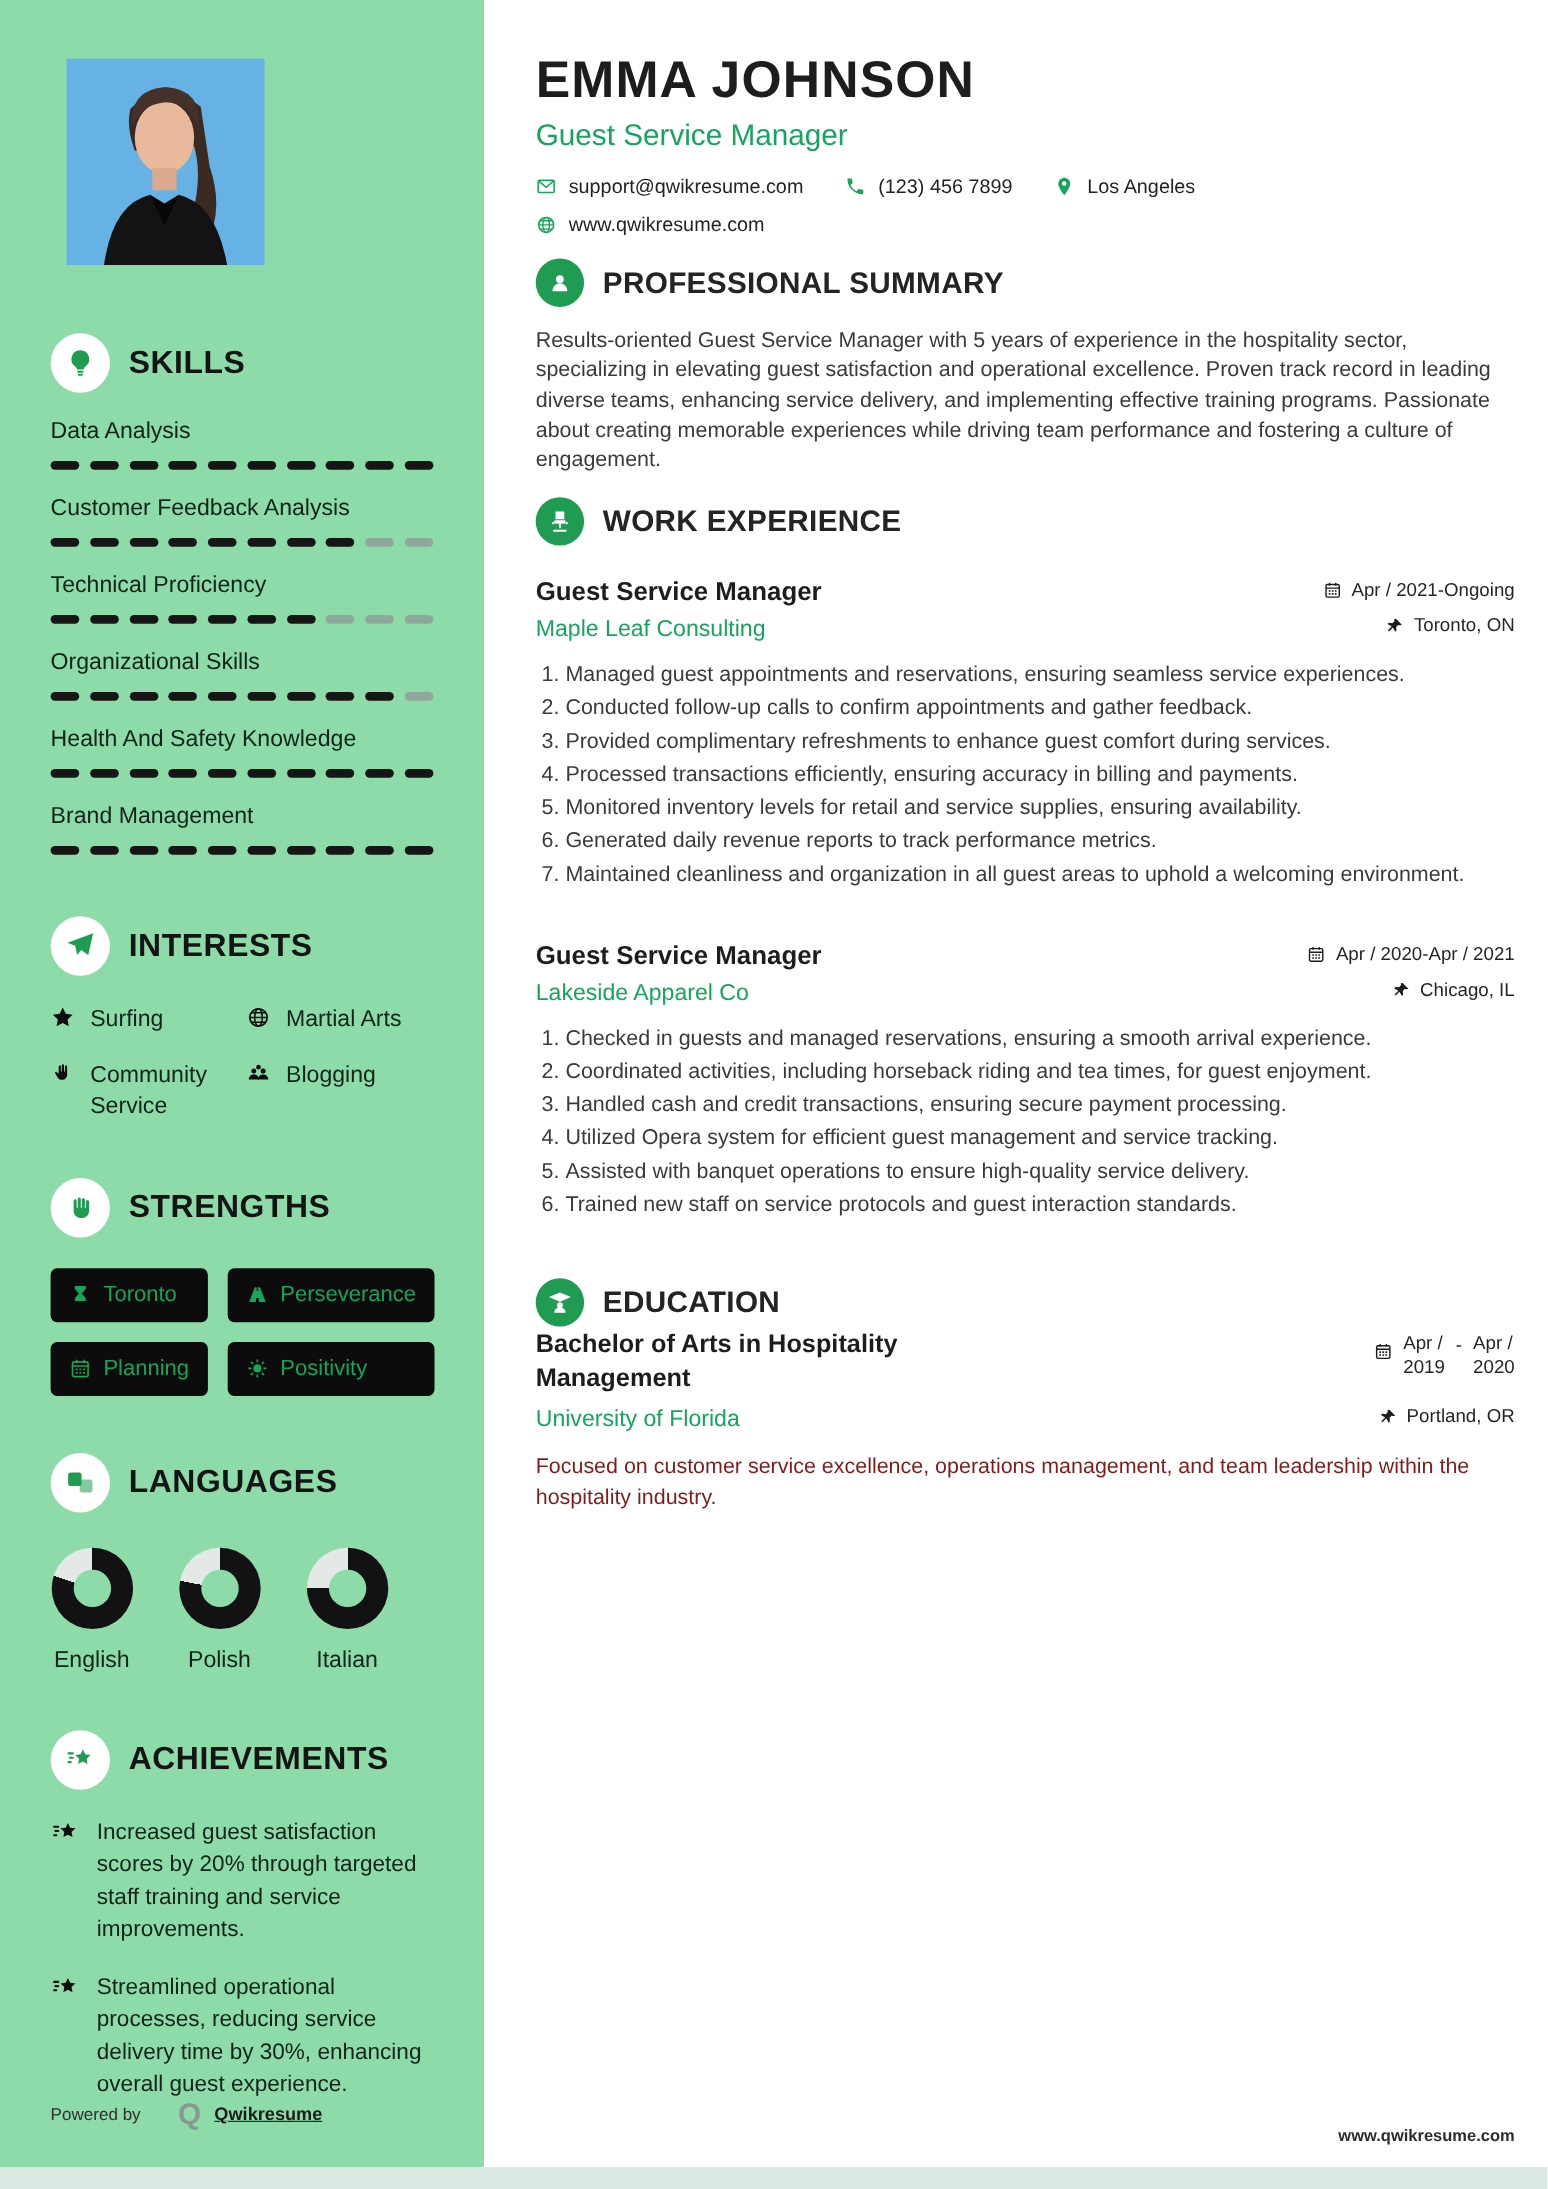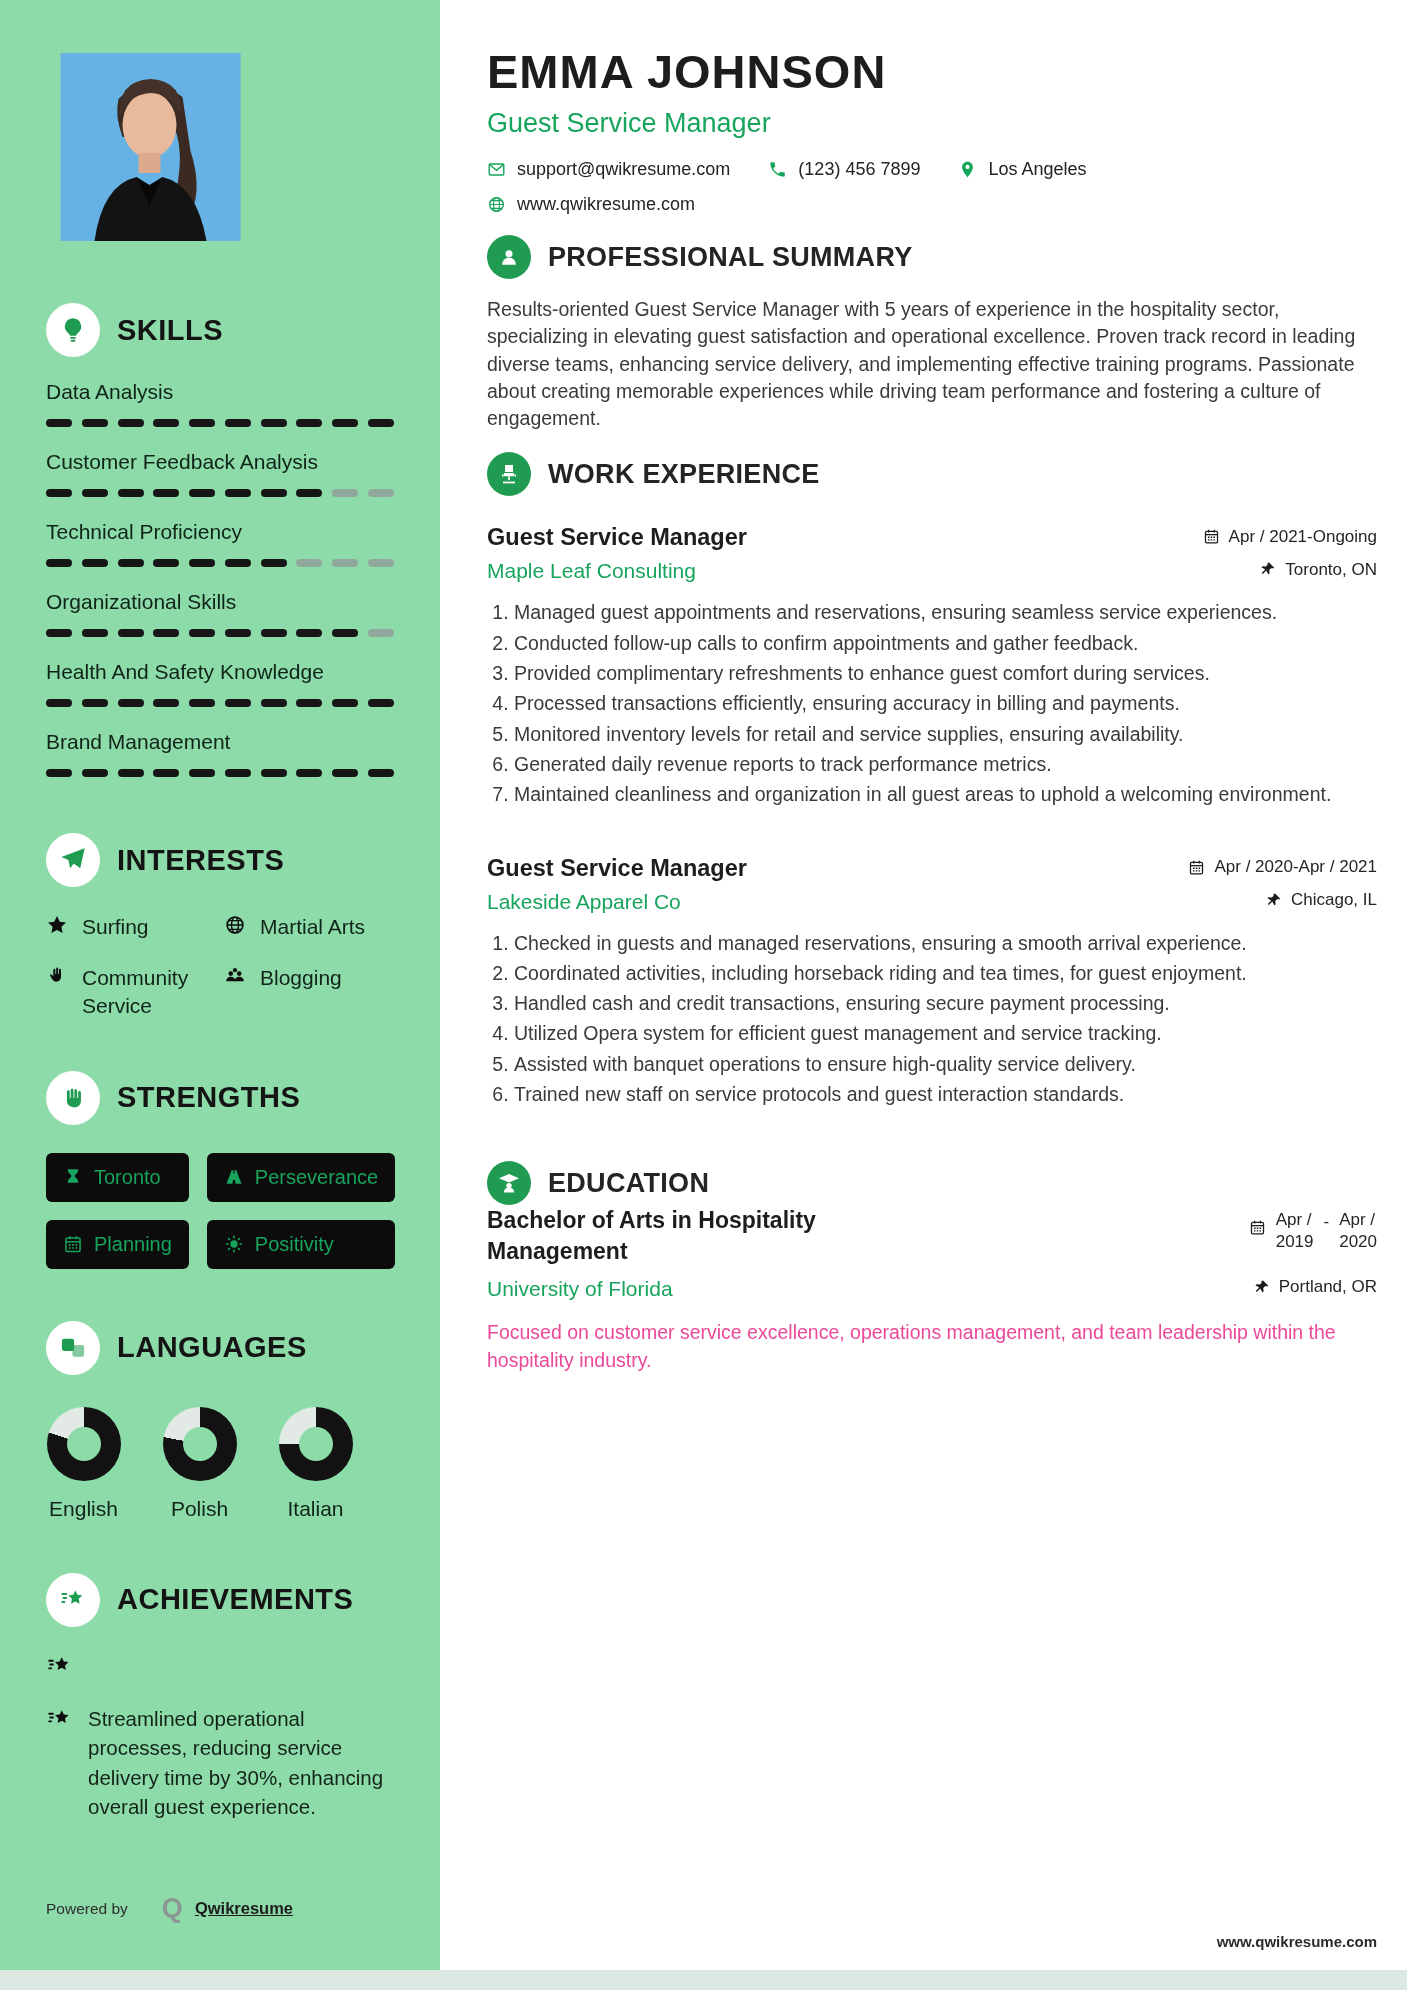--- a/index.html
+++ b/index.html
@@ -78,21 +78,21 @@
   .job ol li{margin-bottom:3px;}
 
   .edu{margin-top:30px;}
   .edu-line1{display:flex;justify-content:space-between;}
   .degree{font-size:23px;font-weight:bold;color:#1d1d1d;max-width:430px;line-height:1.35;}
   .edu-dates{display:flex;gap:10px;font-size:17px;color:#252525;align-items:flex-start;padding-top:4px;}
   .edu-dates svg{width:17px;height:17px;color:#1b1b1b;flex:none;margin-top:10px;}
   .date-col{line-height:1.3;}
   .date-sep{margin-top:3px;}
   .edu-line2{display:flex;justify-content:space-between;align-items:flex-start;margin-top:10px;}
-  .edu-desc{margin:18px 0 0 0;font-size:19.5px;line-height:1.40;color:#ec4899;}
+  .edu-desc{margin:18px 0 0 0;font-size:19.5px;line-height:1.40;color:#7f1d1d;}
 
   .main-footer{margin-top:auto;align-self:flex-end;font-size:15px;font-weight:bold;color:#2b2b2b;padding-bottom:14px;}
   .bottom-strip{position:absolute;left:0;right:0;bottom:0;height:20px;background:var(--strip);}
 </style>
 </head>
 <body>
 
 <div class="page">
 
   <aside class="sidebar">
@@ -336,20 +336,21 @@
         <h2>ACHIEVEMENTS</h2>
       </div>
       <div id="ach-list">
           <div class="ach">
             <svg viewBox="0 0 24 24" fill="currentColor">
               <path d="M14 3.8l1.8 3.8 4.2.5-3.1 2.9.8 4.2-3.7-2-3.7 2 .8-4.2-3.1-2.9 4.2-.5z"></path>
               <rect x="2" y="6" width="5" height="1.7" rx=".85"></rect>
               <rect x="3" y="9.4" width="4" height="1.7" rx=".85"></rect>
               <rect x="2" y="12.8" width="3.4" height="1.7" rx=".85"></rect>
             </svg>
+            <p>Increased guest satisfaction scores by 20% through targeted staff training and service improvements.</p>
           </div>
           <div class="ach">
             <svg viewBox="0 0 24 24" fill="currentColor">
               <path d="M14 3.8l1.8 3.8 4.2.5-3.1 2.9.8 4.2-3.7-2-3.7 2 .8-4.2-3.1-2.9 4.2-.5z"></path>
               <rect x="2" y="6" width="5" height="1.7" rx=".85"></rect>
               <rect x="3" y="9.4" width="4" height="1.7" rx=".85"></rect>
               <rect x="2" y="12.8" width="3.4" height="1.7" rx=".85"></rect>
             </svg>
             <p>Streamlined operational processes, reducing service delivery time by 30%, enhancing overall guest experience.</p>
           </div>

